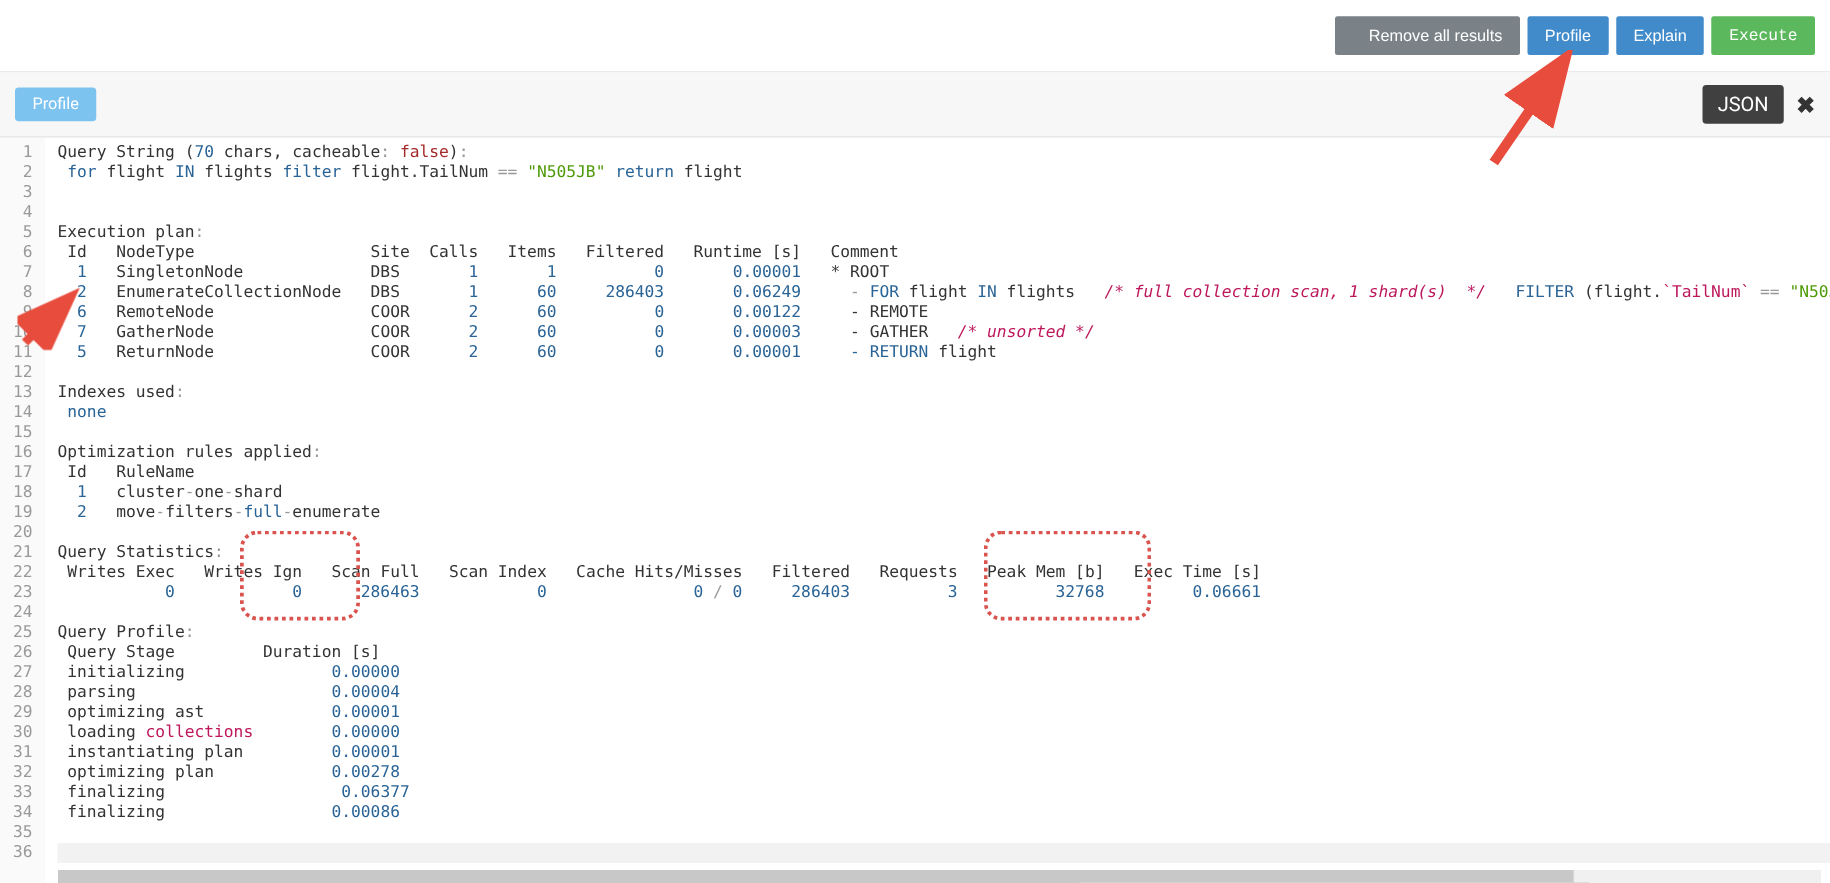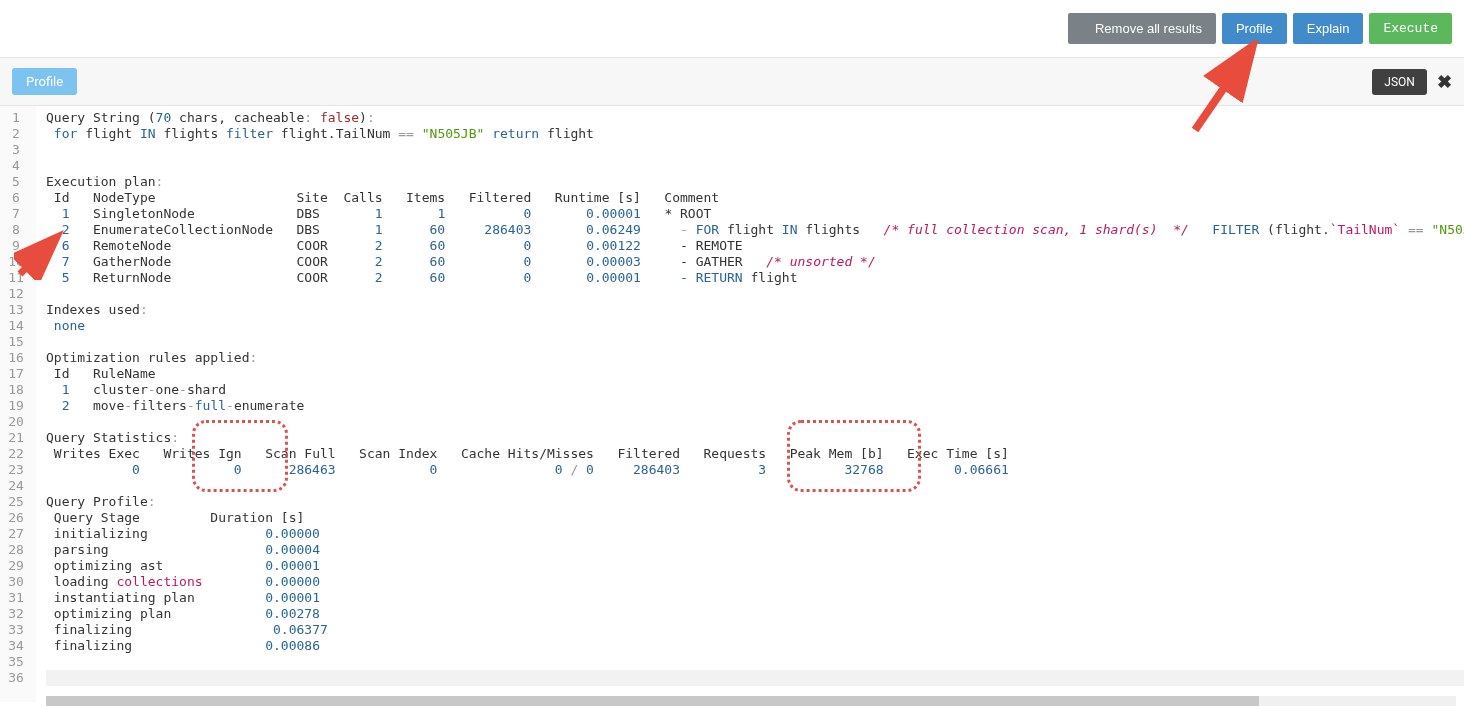--- a/index.html
+++ b/index.html
@@ -8,25 +8,25 @@
 .topbar { height: 58px; background: #fff; border-bottom: 1px solid #e5e5e5; display: flex; justify-content: flex-end; align-items: center; padding: 0 12px; gap: 6px; }
 .btn { border: none; padding: 8px 14px; font-size: 13px; border-radius: 2px; cursor: pointer; color: #fff; }
 .btn-gray { background: #7a8288; padding-left: 27px; }
 .btn-yellow { background: #f0ad4e; }
 .btn-blue { background: #428bca; }
 .btn-green { background: #5cb85c; font-family: Liberation Mono, monospace; }
 
 .subbar { background: #f7f7f7; padding: 10px 12px; display: flex; justify-content: space-between; align-items: center; border-bottom: 1px solid #e5e5e5; }
 .tab-pill { background: #7dc3f0; color: #fff; padding: 6px 14px; border-radius: 3px; font-size: 13px; }
 .subbar-right { display: flex; align-items: center; gap: 10px; }
-.btn-dark { background: #404040; color: #fff; padding: 6px 12px; border-radius: 3px; font-size: 12px; }
+.btn-dark { background: #404040; color: #fff; padding: 6px 12px; border-radius: 3px; font-size: 16px; }
 .close-x { font-size: 18px; font-weight: bold; cursor: pointer; color: #333; }
 
 .editor-wrap { position: relative; display: flex; height: calc(100vh - 110px); overflow: auto; }
-.gutter { background: #fafafa; color: #999; font-family: "Menlo", "Consolas", monospace; font-size: 13px; line-height: 16px; padding: 4px 10px 4px 6px; text-align: center; user-select: none; min-width: 36px; }
+.gutter { background: #fafafa; color: #999; font-family: "Menlo", "Consolas", monospace; font-size: 13px; line-height: 16px; padding: 4px 10px 4px 6px; text-align: right; user-select: none; min-width: 36px; }
 .code { font-family: "Menlo", "Consolas", monospace; font-size: 13px; line-height: 16px; padding: 4px 0 4px 10px; white-space: pre; color: #333; flex: 1; position: relative; }
 
 .kw { color: #2a6496; font-weight: 500; }
 .num { color: #2a6496; }
 .str { color: #4e9a06; }
 .bool { color: #a52a2a; }
 .cmt { color: #be185d; font-style: italic; }
 .pun { color: #999; }
 .ident { color: #be185d; }
 .op { color: #999; }

